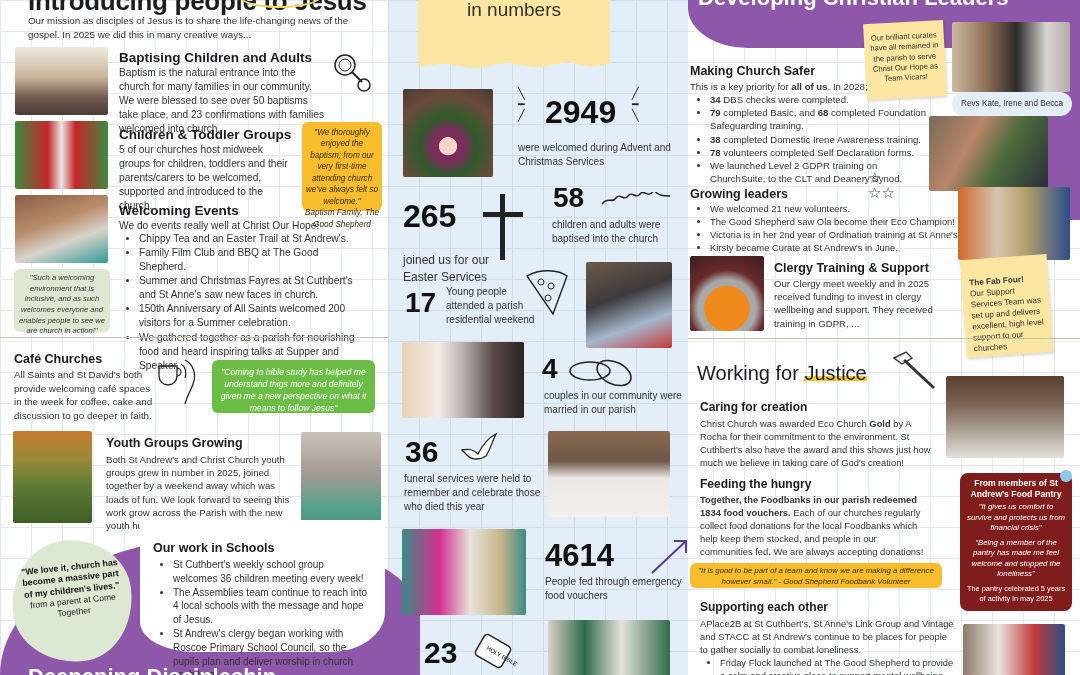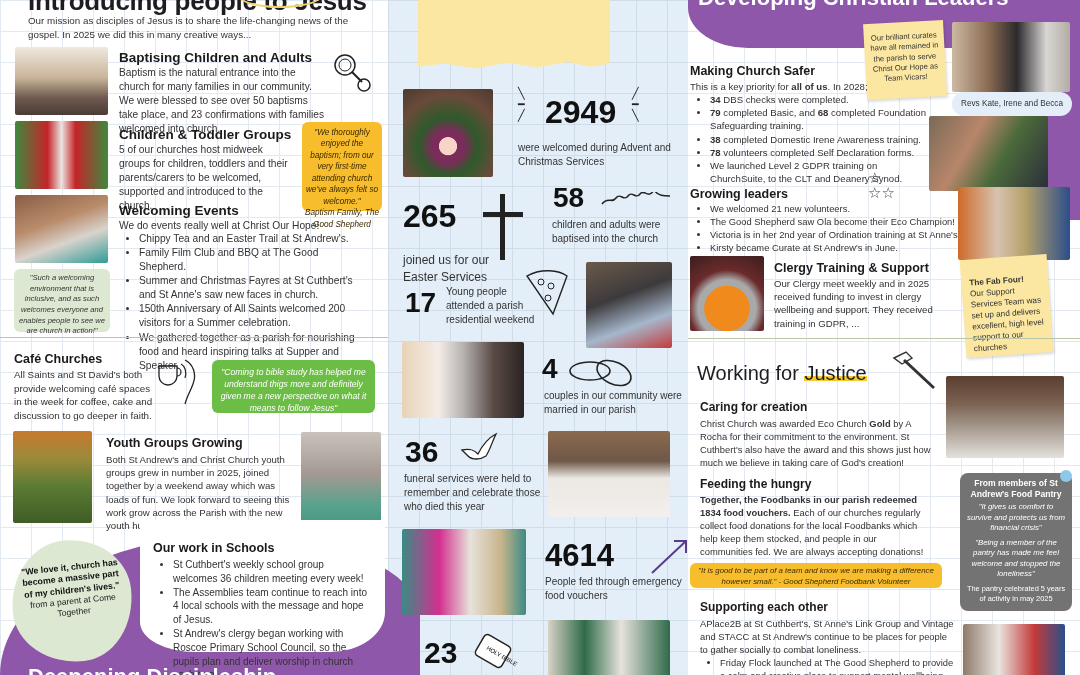--- a/index.html
+++ b/index.html
@@ -94,20 +94,21 @@
 </div>
 <h2 class="sec abs" style="left:153px;top:541px;font-size:12.5px">Our work in Schools</h2>
 <ul class="abs body" style="left:155px;top:558px;width:215px;font-size:10px">
   <li>St Cuthbert's weekly school group welcomes 36 children meeting every week!</li>
   <li>The Assemblies team continue to reach into 4 local schools with the message and hope of Jesus.</li>
   <li>St Andrew's clergy began working with Roscoe Primary School Council, so the pupils plan and deliver worship in church each term.</li>
 </ul>
 <div class="abs" style="left:28px;top:664px;color:#fff;font-weight:700;font-size:22px;white-space:nowrap">Deepening Discipleship</div>
 
 <div class="abs" style="left:418px;top:-10px;width:192px;height:80px;background:#fbe7a1;clip-path:polygon(0 0,100% 0,100% 92%,90% 96%,78% 90%,62% 97%,46% 91%,30% 98%,14% 92%,0 96%);text-align:center;padding-top:10px">
+  <div style="font-size:19px;color:#333;line-height:1.1">in numbers</div>
 </div>
 
 <div class="photo" style="left:403px;top:89px;width:90px;height:88px;background:radial-gradient(circle at 50% 65%,#f6d4c7 0 12%,#7b2c5a 13% 22%,#2f5a2b 40%,#6a4a3a 70%,#4a3a30 100%)"></div>
 <div class="abs" style="left:518px;top:88px;width:14px;height:38px;color:#222;font-size:11px;line-height:1">╲<br>━<br>╱</div>
 <div class="abs big" style="left:545px;top:96px;font-size:32px">2949</div>
 <div class="abs" style="left:632px;top:88px;width:14px;height:38px;color:#222;font-size:11px;line-height:1">╱<br>━<br>╲</div>
 <p class="abs body" style="left:518px;top:141px;width:160px;font-size:10px;color:#333">were welcomed during Advent and Christmas Services</p>
 
 <div class="abs big" style="left:403px;top:200px;font-size:32px">265</div>
 <p class="abs body" style="left:403px;top:252px;width:90px;font-size:12px">joined us for our Easter Services</p>
@@ -233,21 +234,21 @@
 <p class="abs body" style="left:700px;top:494px;width:225px;font-size:9.4px">
   <b>Together, the Foodbanks in our parish redeemed 1834 food vouchers.</b><span> Each of our churches regularly collect food donations for the local Foodbanks which help keep them stocked, and people in our communities fed. We are always accepting donations!</span>
 </p>
 <div class="abs" style="left:648px;top:535px;width:42px;height:42px">
   <svg width="42" height="42" viewBox="0 0 42 42">
       <path d="M4 38L38 6M26 6h12v12" fill="none" stroke="#5a3b8c" stroke-width="2"></path>
     </svg>
 </div>
 <div class="quote" style="left:690px;top:563px;width:252px;height:25px;background:#f7bd2c;border-radius:6px;padding:3px 8px;color:#3a2a00;font-size:7.8px;line-height:1.35">"It is good to be part of a team and know we are making a difference however small." - Good Shepherd Foodbank Volunteer</div>
 
-<div class="abs" style="left:960px;top:473px;width:112px;height:138px;background:#737373;border-radius:8px;padding:5px 6px;color:#fff;text-align:center">
+<div class="abs" style="left:960px;top:473px;width:112px;height:138px;background:#7f1d1d;border-radius:8px;padding:5px 6px;color:#fff;text-align:center">
   <div style="font-weight:700;font-size:8.6px;line-height:1.3">From members of St Andrew's Food Pantry</div>
   <div style="font-style:italic;font-size:7.8px;line-height:1.35;margin-top:2px">"It gives us comfort to survive and protects us from financial crisis"</div>
   <div style="font-style:italic;font-size:7.8px;line-height:1.35;margin-top:4px">"Being a member of the pantry has made me feel welcome and stopped the loneliness"</div>
   <div style="font-size:7.4px;line-height:1.35;margin-top:4px">The pantry celebrated 5 years of activity in may 2025</div>
 </div>
 <div class="abs" style="left:1060px;top:470px;width:12px;height:12px;border-radius:50%;background:#8ec8e8"></div>
 
 <h2 class="sec abs" style="left:700px;top:601px;font-size:12px">Supporting each other</h2>
 <p class="abs body" style="left:700px;top:618px;width:255px;font-size:9.4px">APlace2B at St Cuthbert's, St Anne's Link Group and Vintage and STACC at St Andrew's continue to be places for people to gather socially to combat loneliness.</p>
 <ul class="abs body" style="left:702px;top:657px;width:255px;font-size:9.4px">

